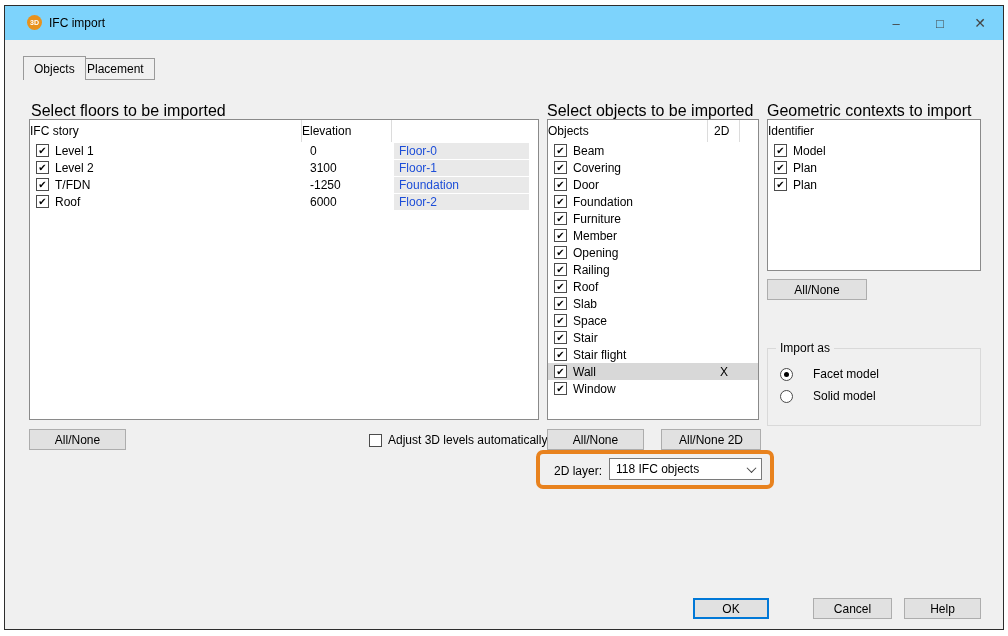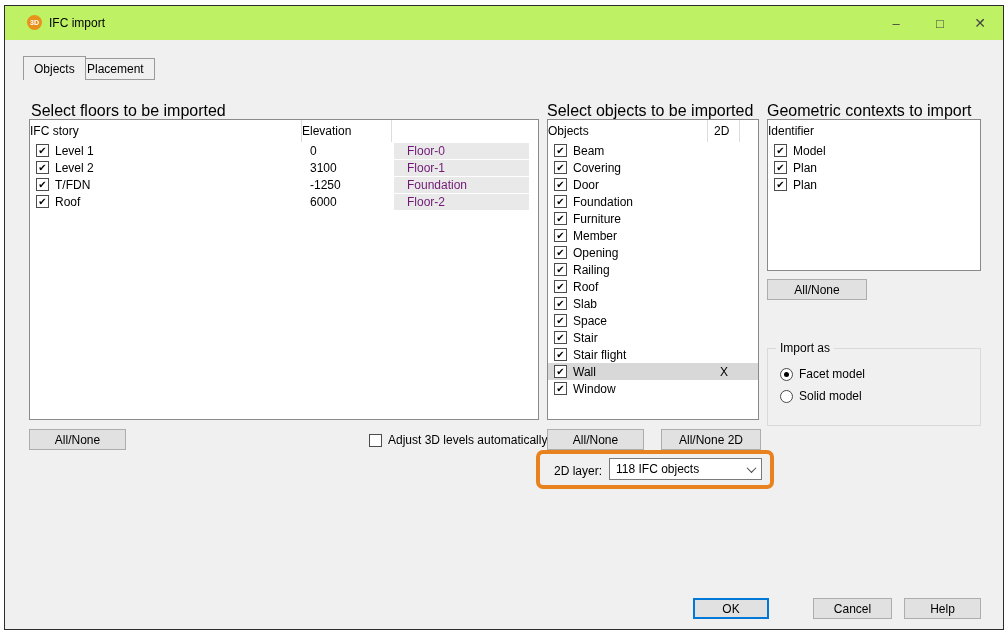--- a/index.html
+++ b/index.html
@@ -1,44 +1,44 @@
 <!DOCTYPE html>
 <html><head>
 <meta charset="utf-8">
 <style>
   *{box-sizing:border-box;margin:0;padding:0}
   html,body{width:1008px;height:636px}
   body{background:#fff;font-family:"Liberation Sans",sans-serif;position:relative;overflow:hidden;color:#000}
   .dialog{position:absolute;left:4px;top:5px;width:1000px;height:625px;border:1px solid #2d2d2d;background:#f0f0f0}
-  .titlebar{position:absolute;left:0;top:0;width:100%;height:34px;background:#bef264}
+  .titlebar{position:absolute;left:0;top:0;width:100%;height:34px;background:#7dd3fc}
   .app-icon{position:absolute;left:22px;top:9px;width:15px;height:15px;border-radius:50%;background:#e8921c;color:#fff;font-size:7px;font-weight:bold;display:flex;align-items:center;justify-content:center}
   .title-text{position:absolute;left:44px;top:10px;font-size:12px}
   .winbtn{position:absolute;top:5px;width:30px;height:24px;display:flex;align-items:center;justify-content:center;font-size:13px;color:#444;cursor:default}
   .winbtn.min{right:92px}.winbtn.max{right:48px}.winbtn.close{right:8px;font-size:14px}
   .tab{position:absolute;top:52px;height:22px;border:1px solid #9a9a9a;background:#f0f0f0;font-size:12px;display:flex;align-items:center;justify-content:center;padding:0 10px}
   .tab.active{top:50px;height:24px;border-bottom:none;z-index:2}
   .seclabel{position:absolute;font-size:16px}
   .panel{position:absolute;background:#fff;border:1px solid #8a8a8a;overflow:hidden}
   .phead{display:flex;height:22px;align-items:stretch;font-size:12px}
   .hcell{display:flex;align-items:center;padding-left:0;border-right:1px solid #dcdcdc}
   .frow{display:flex;height:17px;align-items:center;font-size:12px}
   .fc1{width:272px;display:flex;align-items:center;gap:6px;padding-left:6px}
   .fc2{width:90px;padding-left:8px}
   .fc3{flex:1;padding-left:2px}
-  .lvl{display:block;width:135px;background:#e9e9e9;color:#701a75;font-size:12px;padding:1px 13px;height:16px}
+  .lvl{display:block;width:135px;background:#e9e9e9;color:#1d4ed8;font-size:12px;padding:1px 5px;height:16px}
   .cb{width:13px;height:13px;border:1px solid #4c4c4c;background:#fff;font-size:10px;line-height:11px;text-align:center;flex:none;display:inline-block}
   .orow{position:relative;display:flex;height:17px;align-items:center;gap:6px;padding-left:6px;font-size:12px}
   .orow.hl{background:#d8d8d8}
   .x2d{position:absolute;left:160px;width:32px;text-align:center}
   .btn{position:absolute;height:21px;background:#e1e1e1;border:1px solid #adadad;font-size:12px;display:flex;align-items:center;justify-content:center;cursor:default}
   .btn.default{border:2px solid #0078d7}
   .chkline{position:absolute;display:flex;align-items:center;gap:6px;font-size:12px}
   .group{position:absolute;border:1px solid #d9d9d9}
   .legend{position:absolute;top:-8px;left:8px;background:#f0f0f0;padding:0 4px;font-size:12px}
-  .radiorow{display:flex;align-items:center;gap:6px;font-size:12px;height:22px;padding-left:12px}
+  .radiorow{display:flex;align-items:center;gap:20px;font-size:12px;height:22px;padding-left:12px}
   .radio{width:13px;height:13px;border:1px solid #4a4a4a;border-radius:50%;background:#fff;position:relative;flex:none}
   .radio.sel::after{content:"";position:absolute;left:3px;top:3px;width:5px;height:5px;border-radius:50%;background:#000}
   .combo{position:absolute;display:flex;align-items:center;background:#fff;border:1px solid #7a7a7a;font-size:12px;padding-left:6px}
   .combo .arrowbox{margin-left:auto;width:20px;height:100%;display:flex;align-items:center;justify-content:center}
   .chev{width:7px;height:7px;border-right:1.6px solid #444;border-bottom:1.6px solid #444;transform:rotate(45deg) translate(-1px,-1px)}
   .annot{position:absolute;border:4px solid #e8821e;border-radius:7px;pointer-events:none;z-index:5}
   .fieldlabel{position:absolute;font-size:12px}
 </style>
 </head>
 <body>

